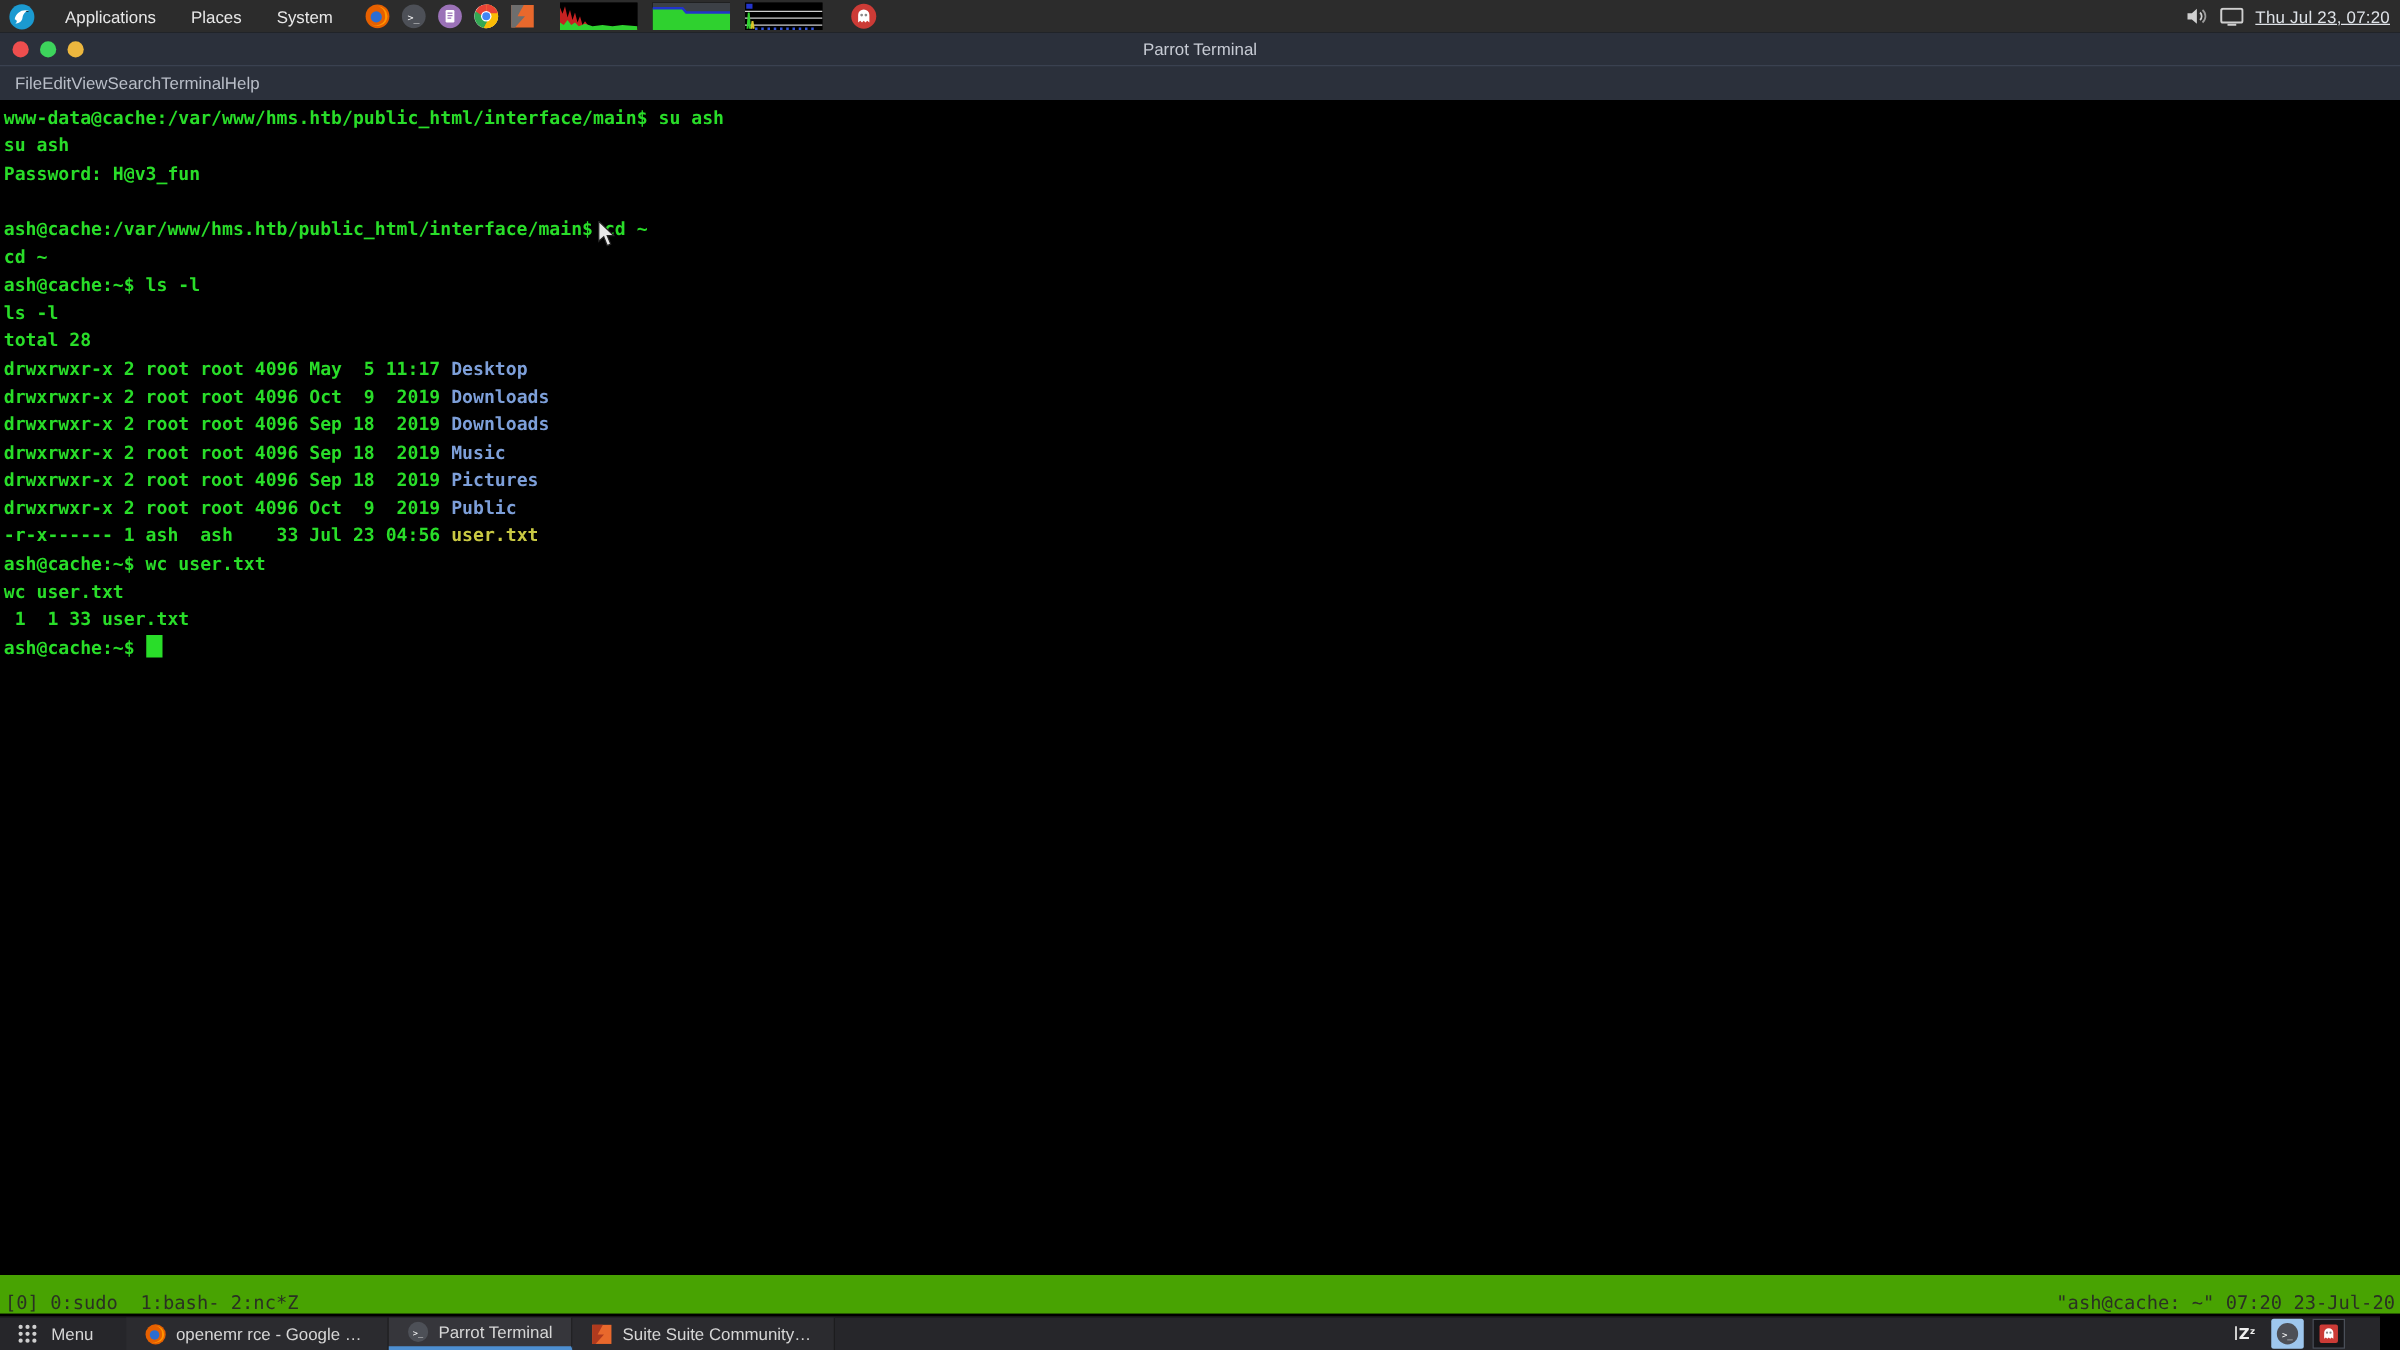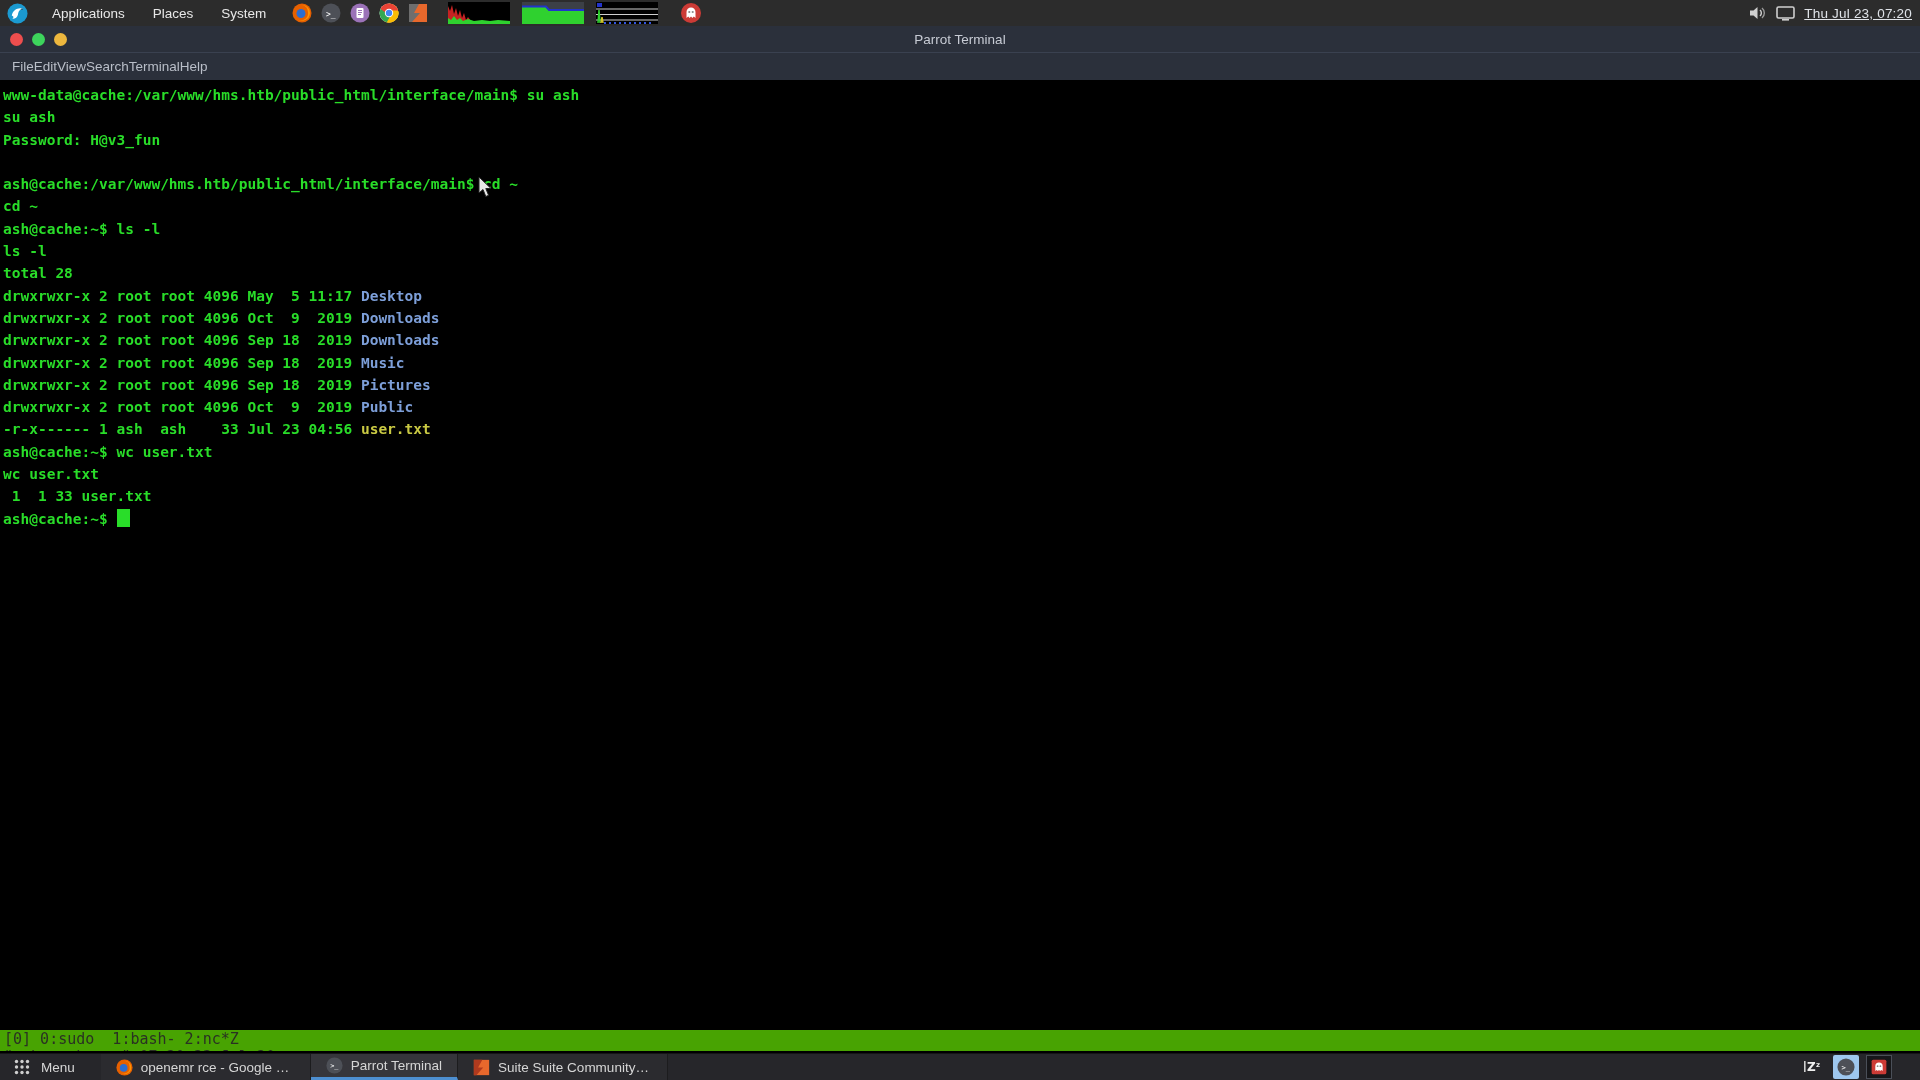--- a/index.html
+++ b/index.html
@@ -43,28 +43,28 @@
            display:flex;align-items:center;padding-left:12px;color:#b9bec8;font-size:13.5px;}
   .menubar span{cursor:default;}
 
   .term{flex:1;background:var(--term-bg);padding:4px 0 0 3px;
         font-family:"DejaVu Sans Mono",monospace;font-weight:bold;font-size:14.5px;position:relative;}
   .term-line{white-space:pre;height:22.3px;line-height:22.3px;}
   .c-green{color:var(--green);} .c-blue{color:var(--blue);} .c-yellow{color:var(--yellow);}
   .term-cursor{display:inline-block;width:13px;height:18px;background:var(--green);
                vertical-align:middle;margin-top:-3px;}
 
-  .tmux{height:21px;background:var(--tmux-bg);color:var(--tmux-fg);
+  .tmux{height:31px;background:var(--tmux-bg);color:var(--tmux-fg);
         font-family:"DejaVu Sans Mono",monospace;font-size:15px;
-        display:flex;justify-content:space-between;align-items:flex-start;padding:0 4px;flex-direction:column;}
+        display:flex;justify-content:space-between;align-items:flex-end;padding:0 4px;}
   .tmux span{white-space:pre;}
   .win-bottom{height:2px;background:#000;}
 
   
-  .taskbar{position:absolute;bottom:0;left:0;right:0;height:27px;background:var(--taskbar-bg);
+  .taskbar{position:absolute;bottom:0;left:0;right:16px;height:27px;background:var(--taskbar-bg);
            border-top:1px solid #141416;display:flex;align-items:stretch;color:#d6d6d6;font-size:13.5px;}
   .menu-btn{display:flex;align-items:center;gap:11px;padding:0 26px 0 14px;}
   .task{display:flex;align-items:center;gap:8px;padding:0 15px;background:#2b2b2f;
         border-right:1px solid #1c1c1e;max-width:210px;}
   .task:first-of-type{border-left:1px solid #1c1c1e;}
   .task .tlabel{white-space:nowrap;overflow:hidden;text-overflow:ellipsis;}
   .task.active{background:#36363b;border-bottom:3px solid var(--accent);}
   .ticon{width:17px;height:17px;flex:0 0 auto;display:block;}
   .tray{margin-left:auto;display:flex;align-items:center;gap:7px;padding-right:28px;}
   .tray-slot{width:26px;height:24px;display:flex;align-items:center;justify-content:center;}

